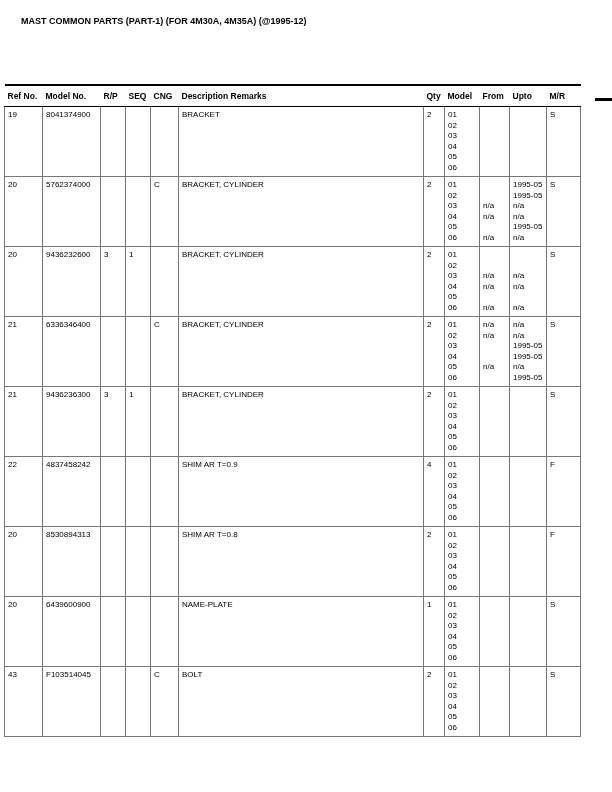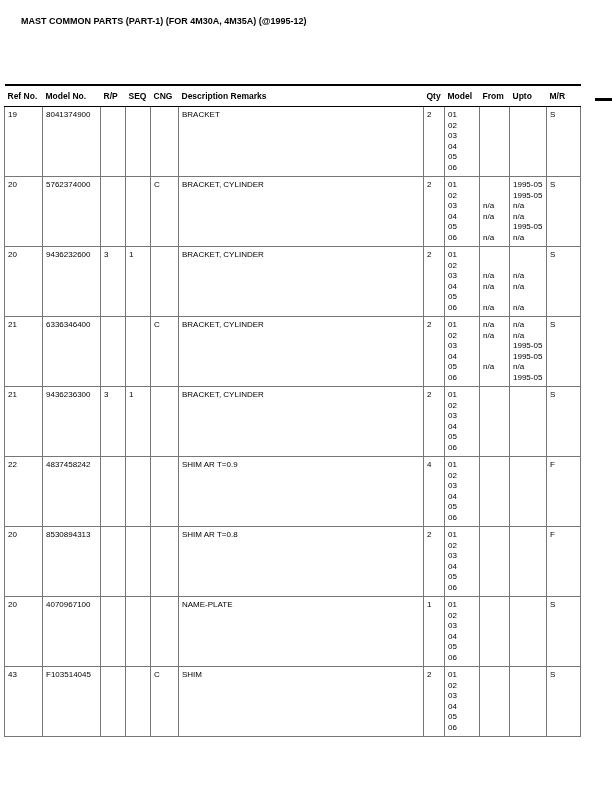--- a/index.html
+++ b/index.html
@@ -314,21 +314,21 @@
             <div class="sub-line">&nbsp;</div>
             <div class="sub-line">&nbsp;</div>
             <div class="sub-line">&nbsp;</div>
             <div class="sub-line">&nbsp;</div>
             <div class="sub-line">&nbsp;</div>
           </td>
           <td>F</td>
         </tr>
         <tr>
           <td>20</td>
-          <td>4070967100</td>
+          <td>6439600900</td>
           <td></td>
           <td></td>
           <td></td>
           <td>NAME-PLATE</td>
           <td>1</td>
           <td>
             <div class="sub-line">01</div>
             <div class="sub-line">02</div>
             <div class="sub-line">03</div>
             <div class="sub-line">04</div>
@@ -352,21 +352,21 @@
             <div class="sub-line">&nbsp;</div>
           </td>
           <td>S</td>
         </tr>
         <tr>
           <td>43</td>
           <td>F103514045</td>
           <td></td>
           <td></td>
           <td>C</td>
-          <td>SHIM</td>
+          <td>BOLT</td>
           <td>2</td>
           <td>
             <div class="sub-line">01</div>
             <div class="sub-line">02</div>
             <div class="sub-line">03</div>
             <div class="sub-line">04</div>
             <div class="sub-line">05</div>
             <div class="sub-line">06</div>
           </td>
           <td>

